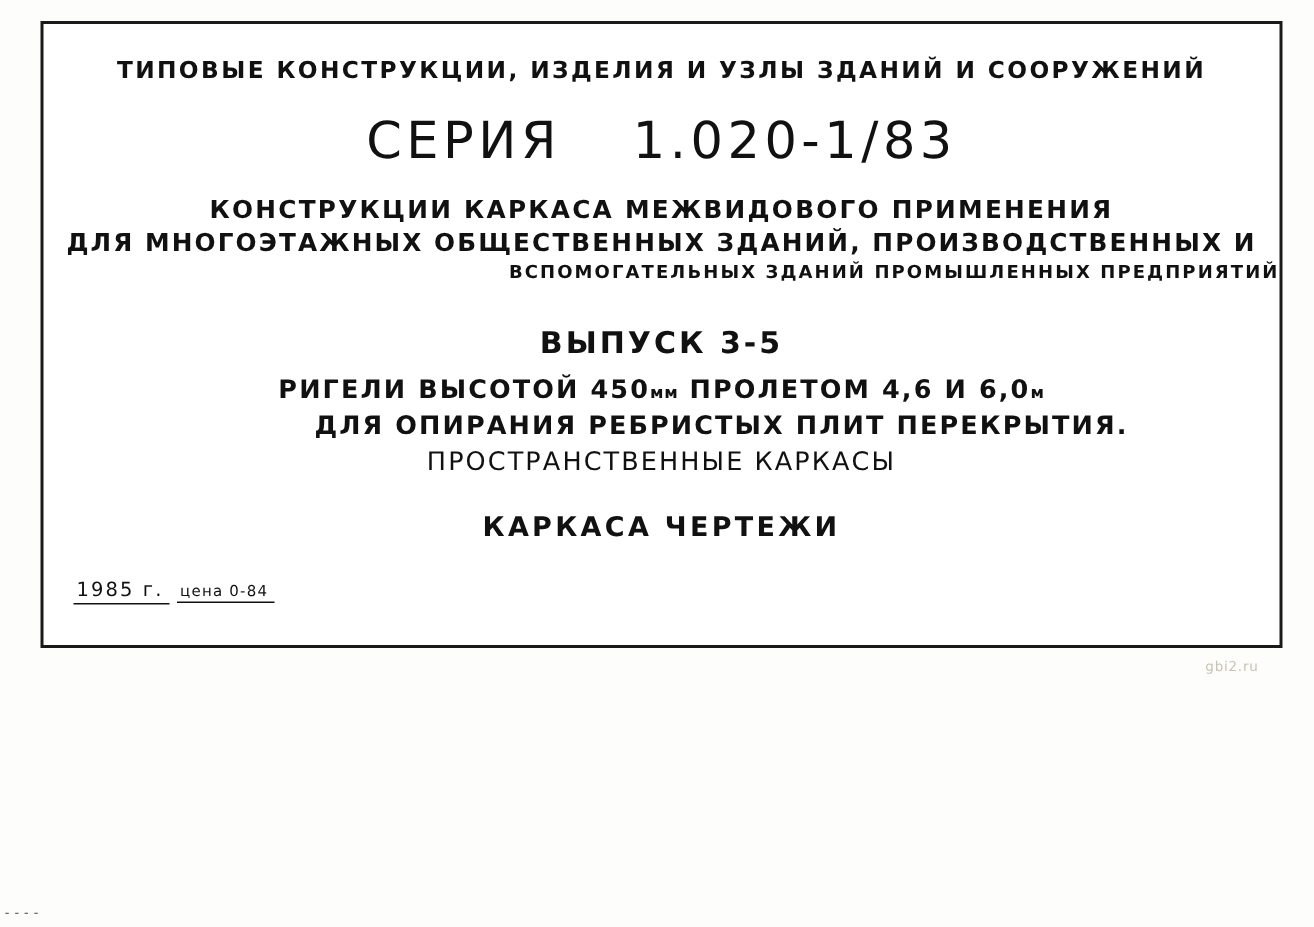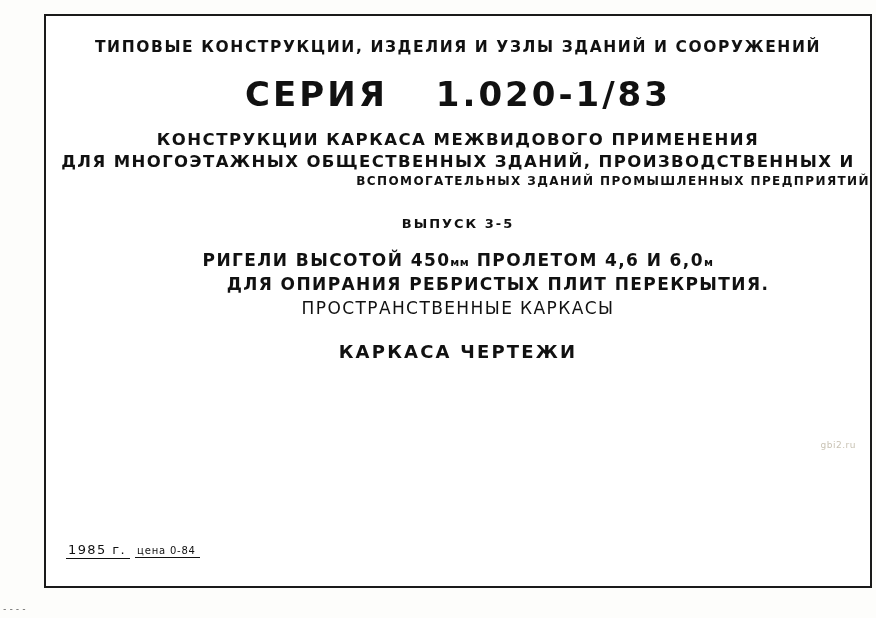--- a/index.html
+++ b/index.html
@@ -19,24 +19,24 @@
     position: absolute;
     left: 0; top: 0;
     width: 876px;
     height: 618px;
     background: #fdfdfb;
   }
 
   
   #frame {
     position: absolute;
-    left: 44px;
+    left: 27px;
     top: 14px;
     width: 828px;
-    height: 574px;
+    height: 418px;
     border: 2px solid #1a1a1a;
     background: #ffffff;
     box-sizing: border-box;
   }
 
   .txt {
     position: absolute;
     color: #111111;
     text-align: center;
     white-space: nowrap;
@@ -56,21 +56,21 @@
     font-size: 15.5px;
     letter-spacing: 1.6px;
     font-weight: 600;
   }
 
   
   #series-row {
     top: 58px;
     font-size: 34px;
     letter-spacing: 3px;
-    font-weight: 700;
+    font-weight: 400;
   }
   #series-row .gap {
     display: inline-block;
     width: 48px;
   }
 
   
   #desc-1 {
     top: 114px;
     font-size: 16.5px;
@@ -87,21 +87,21 @@
     top: 158px;
     font-size: 12px;
     letter-spacing: 1.4px;
     font-weight: 600;
     text-align: right;
   }
 
   
   #issue {
     top: 200px;
-    font-size: 13px;
+    font-size: 20px;
     letter-spacing: 2px;
     font-weight: 600;
   }
 
   
   #subj-1 {
     top: 234px;
     font-size: 17px;
     letter-spacing: 1.4px;
     font-weight: 600;

